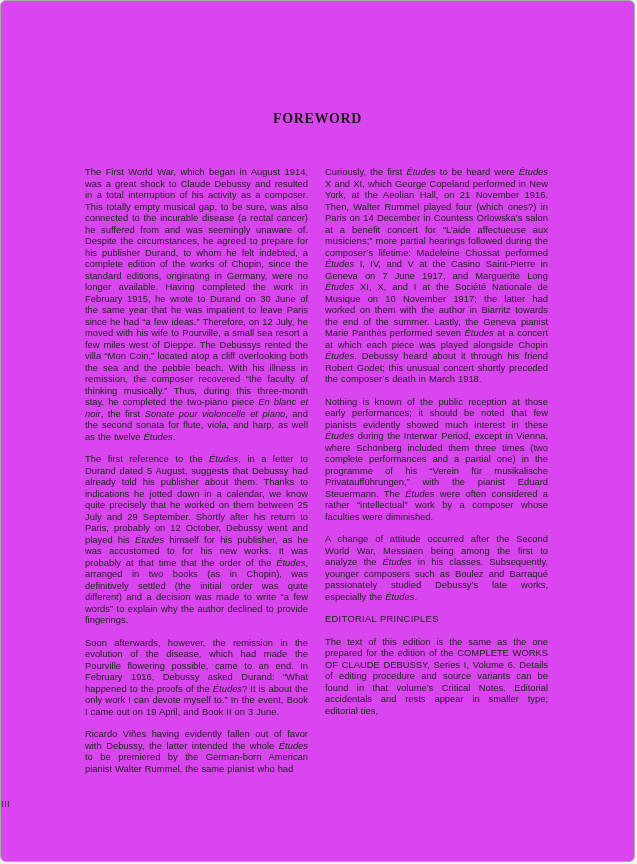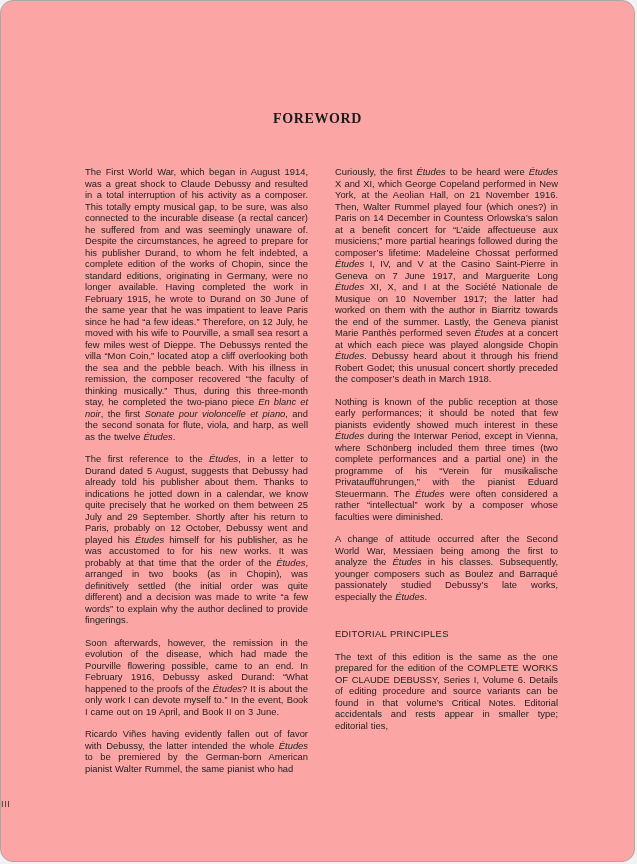--- a/index.html
+++ b/index.html
@@ -10,62 +10,62 @@
     background: #f2f2f2;
     font-family: "Liberation Sans", sans-serif;
   }
   .page {
     position: absolute;
     left: 0px;
     top: 0px;
     width: 635px;
     height: 862px;
     box-sizing: border-box;
-    background: #fca5a5;
+    background: #d946ef;
     border: 1px solid #a9a9a9;
-    border-radius: 13px;
+    border-radius: 6px;
   }
   .title {
     position: absolute;
     top: 110px;
     left: 0;
     right: 0;
     margin: 0;
     text-align: center;
     font-family: "Liberation Serif", serif;
     font-size: 14px;
     font-weight: bold;
     letter-spacing: 0.6px;
     color: #1c1c1c;
   }
   .columns {
     position: absolute;
     top: 165px;
     left: 84px;
     width: 474px;
     display: flex;
-    gap: 27px;
+    gap: 17px;
   }
   .column {
     width: 223px;
     flex: 0 0 223px;
     text-align: justify;
     font-size: 9.4px;
     line-height: 11.5px;
     color: #222222;
     word-spacing: 0.4px;
   }
   .para {
     margin: 0 0 11px 0;
   }
   .para:last-child {
     margin-bottom: 17px;
   }
   .section-heading {
-    margin: 26px 0 11px 0;
+    margin: 11px 0 11px 0;
     font-size: 9.4px;
     font-weight: normal;
     letter-spacing: 0.3px;
     text-align: left;
     color: #222222;
   }
   .page-number {
     position: absolute;
     bottom: 52px;
     left: 0;

